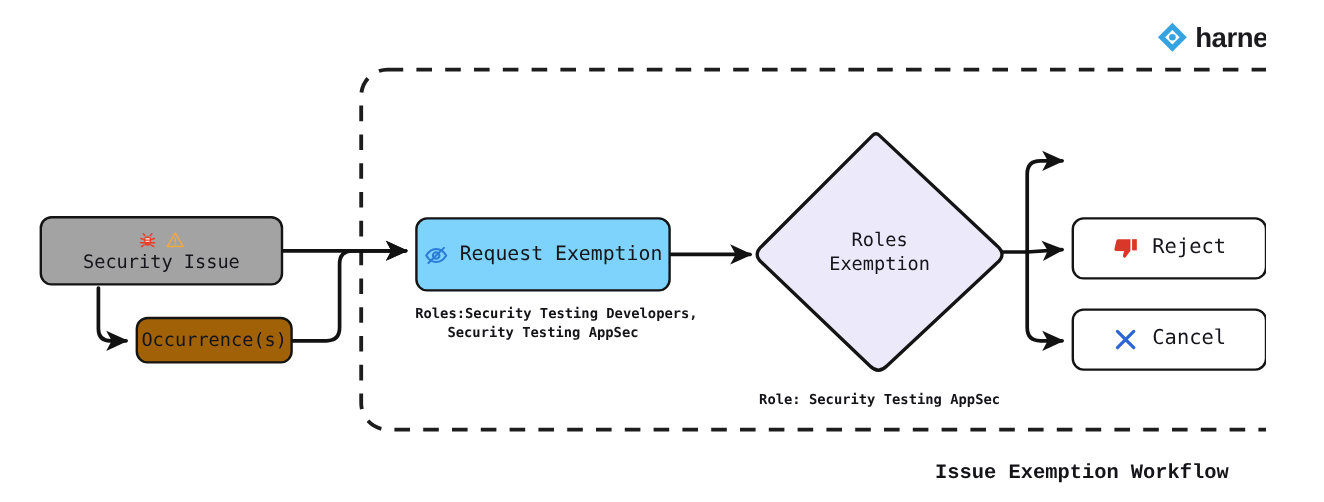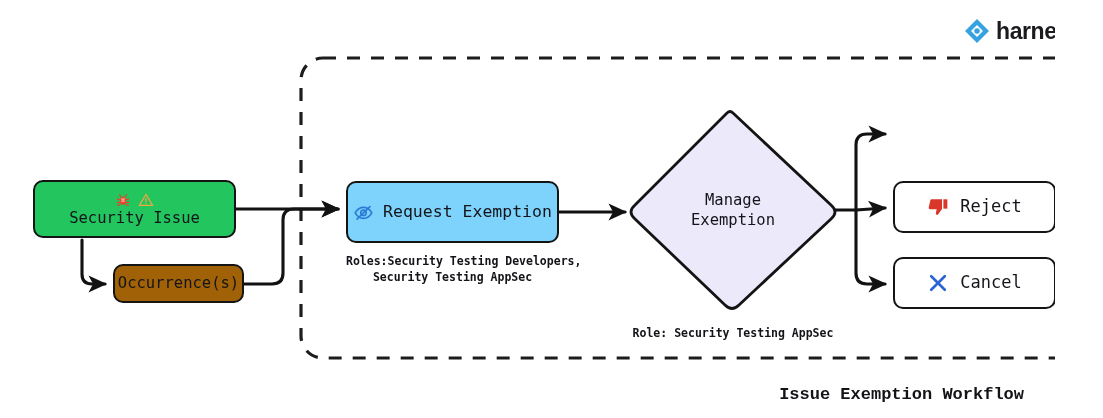--- a/index.html
+++ b/index.html
@@ -54,21 +54,21 @@
     align-items: center;
     justify-content: center;
     font-family: "DejaVu Sans Mono", monospace;
     color: #14141a;
     text-align: center;
   }
   .node .label { line-height: 1.15; white-space: nowrap; }
 
   #node-security-issue {
     left: 33px; top: 180px; width: 203px; height: 58px;
-    background: #22c55e;
+    background: #a3a3a3;
     flex-direction: column;
     gap: 1px;
   }
   #node-security-issue .icons {
     display: flex; align-items: center; gap: 7px; height: 19px;
   }
   #node-security-issue .label { font-size: 15.5px; }
 
   #node-occurrences {
     left: 113px; top: 264px; width: 131px; height: 39px;
@@ -215,21 +215,21 @@
         <path d="M2.5 12.4 C4.9 8.3 8.3 6.2 12 6.2 C15.7 6.2 19.1 8.3 21.5 12.4 C19.1 16.5 15.7 18.6 12 18.6 C8.3 18.6 4.9 16.5 2.5 12.4 Z"></path>
         <circle cx="12" cy="12.4" r="3.1"></circle>
         <path d="M4.6 19.6 L19.4 5.2"></path>
       </g>
     </svg>
     <div class="label">Request Exemption</div>
   </div>
 
   <div id="node-manage-exemption">
     <div class="diamond-text">
-      <span>Manage</span>
+      <span>Roles</span>
       <span>Exemption</span>
     </div>
   </div>
 
 
   <div class="node outcome" id="node-cancel">
     <svg class="icon-svg" width="22" height="22" viewBox="0 0 24 24">
       <path d="M4.6 4.6 L19.4 19.4 M19.4 4.6 L4.6 19.4" stroke="#2b64d4" stroke-width="2.9" stroke-linecap="round"></path>
     </svg>
     <div class="label">Cancel</div>

